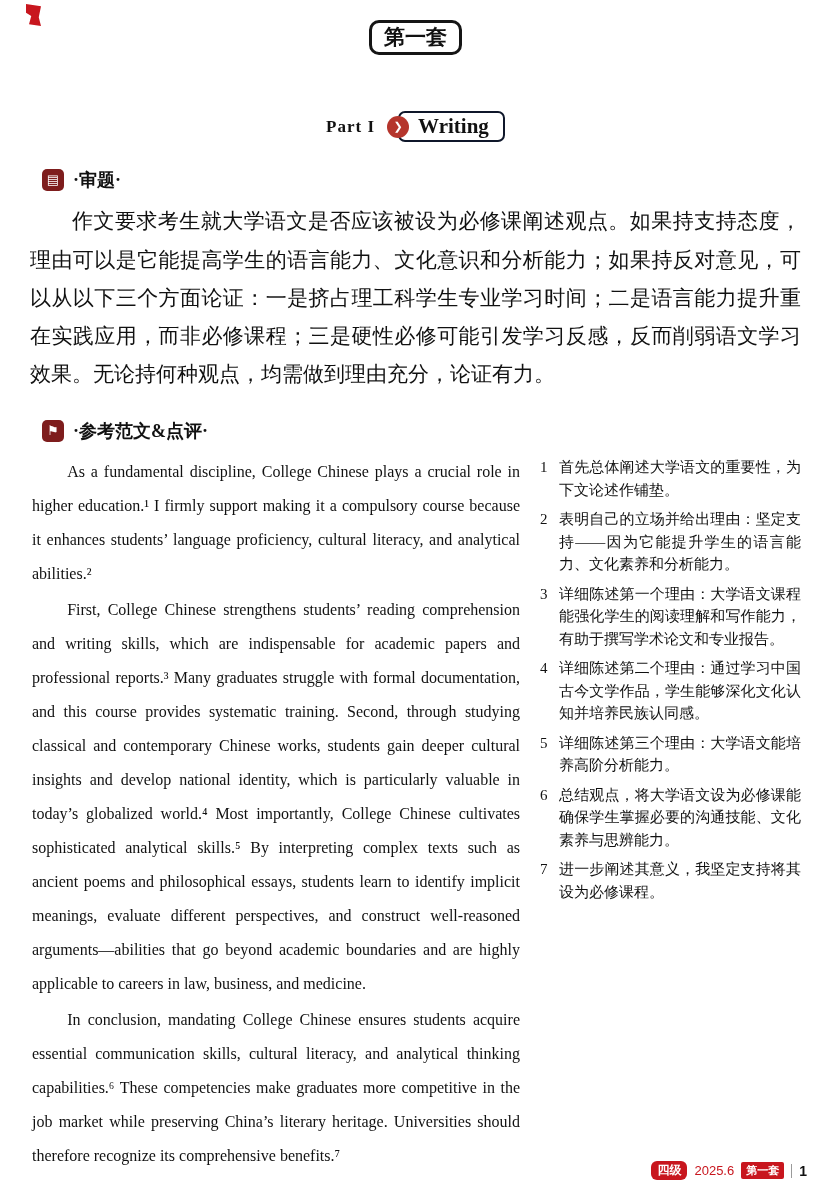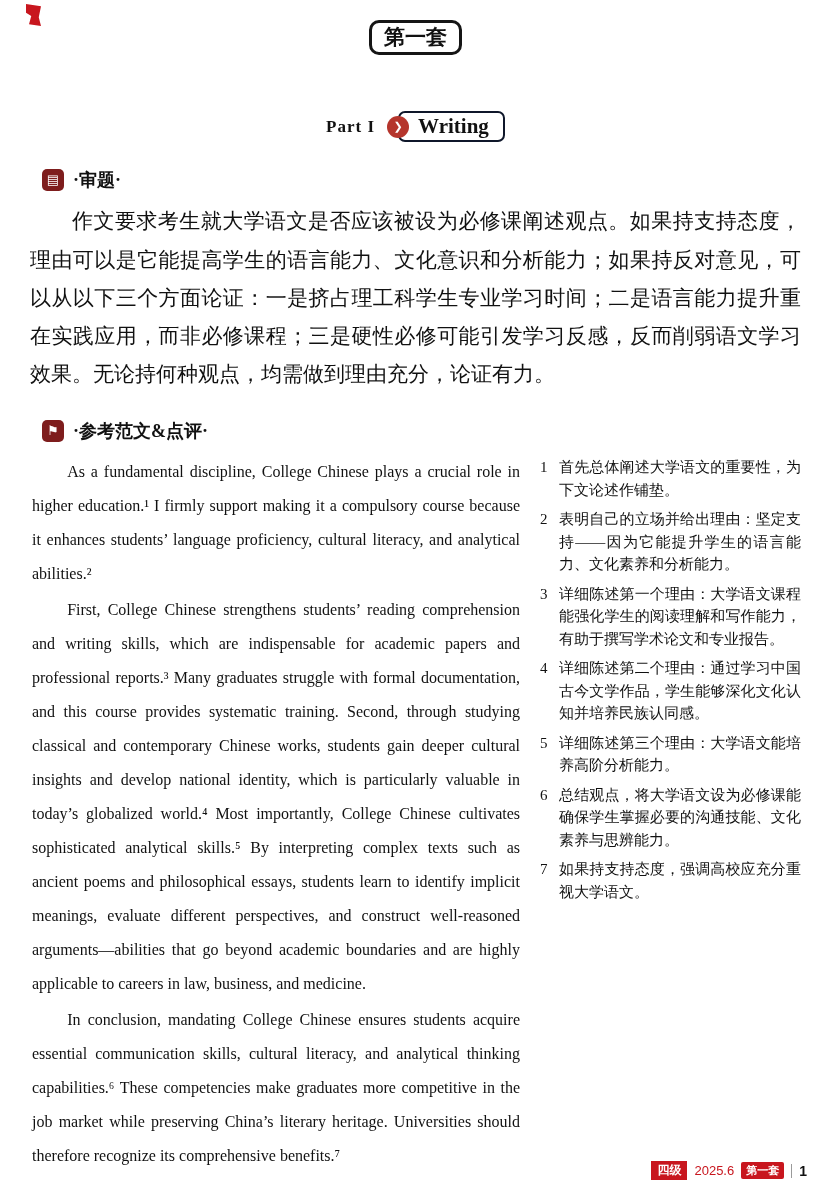--- a/index.html
+++ b/index.html
@@ -71,21 +71,21 @@
     padding:4px 13px;border-radius:4px;transform:skewX(-8deg);
     box-shadow:2px 2px 0 rgba(0,0,0,.35);
   }
   .teacher-text{margin:0;font-size:14.5px;font-weight:700;letter-spacing:.3px;}
   
   .footer{
     position:absolute;right:24px;bottom:13px;
     display:flex;align-items:center;gap:7px;
     font-family:"Liberation Sans","DejaVu Sans",sans-serif;font-size:13px;
   }
-  .f-level{background:#c8161e;color:#fff;padding:1px 6px;border-radius:0;font-weight:700;font-size:12px;}
+  .f-level{background:#c8161e;color:#fff;padding:1px 6px;border-radius:6px;font-weight:700;font-size:12px;}
   .f-date{color:#c8161e;font-weight:400;}
   .f-set{background:#c8161e;color:#fff;padding:1px 5px;font-size:11px;font-weight:700;border-radius:2px;}
   .f-divider{width:1px;height:14px;background:#9a9a9a;}
   .f-page{font-weight:700;color:#111;font-size:14px;}
 </style>
 </head>
 <body>
 
 <div class="page">
 
@@ -138,21 +138,21 @@
       <div class="note">
         <span class="note-num">5</span>
         <span class="note-text">详细陈述第三个理由：大学语文能培养高阶分析能力。</span>
       </div>
       <div class="note">
         <span class="note-num">6</span>
         <span class="note-text">总结观点，将大学语文设为必修课能确保学生掌握必要的沟通技能、文化素养与思辨能力。</span>
       </div>
       <div class="note">
         <span class="note-num">7</span>
-        <span class="note-text">如果持支持态度，强调高校应充分重视大学语文。</span>
+        <span class="note-text">进一步阐述其意义，我坚定支持将其设为必修课程。</span>
       </div>
     </div>
   </div>
 
   <div class="sec-head">
     <span class="sec-icon">✎</span>
     <h2 class="sec-title">·范文译文·</h2>
   </div>
 
   <div class="teacher-box">

